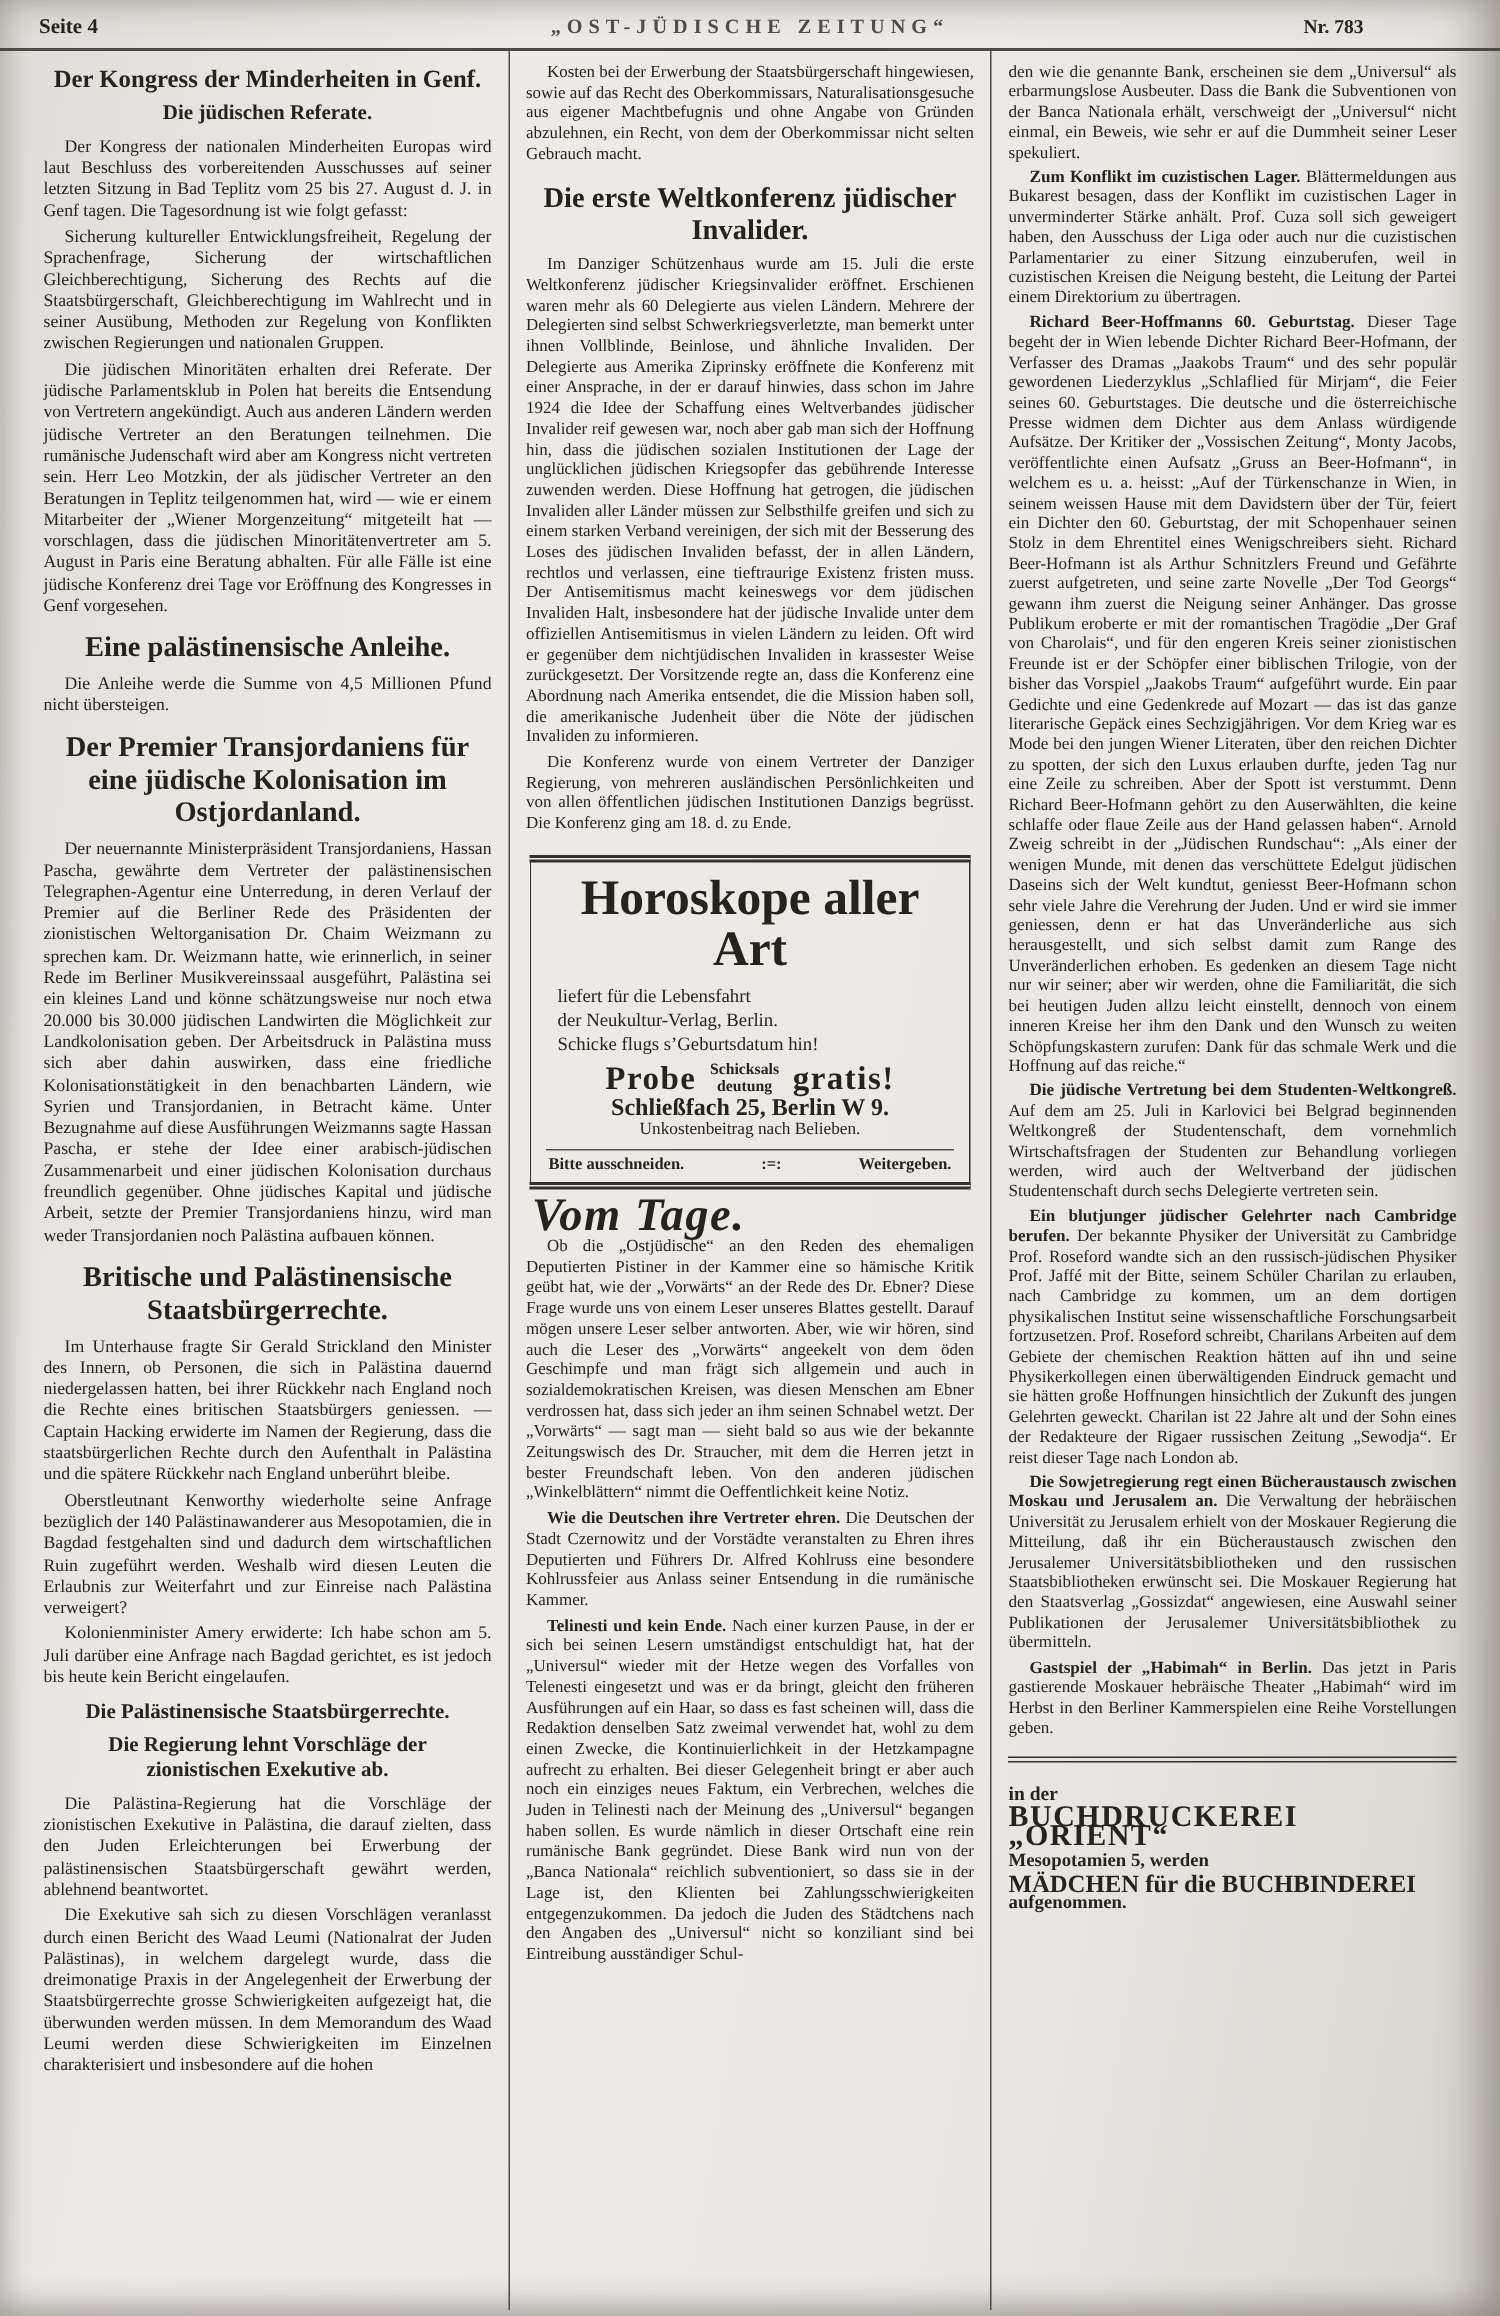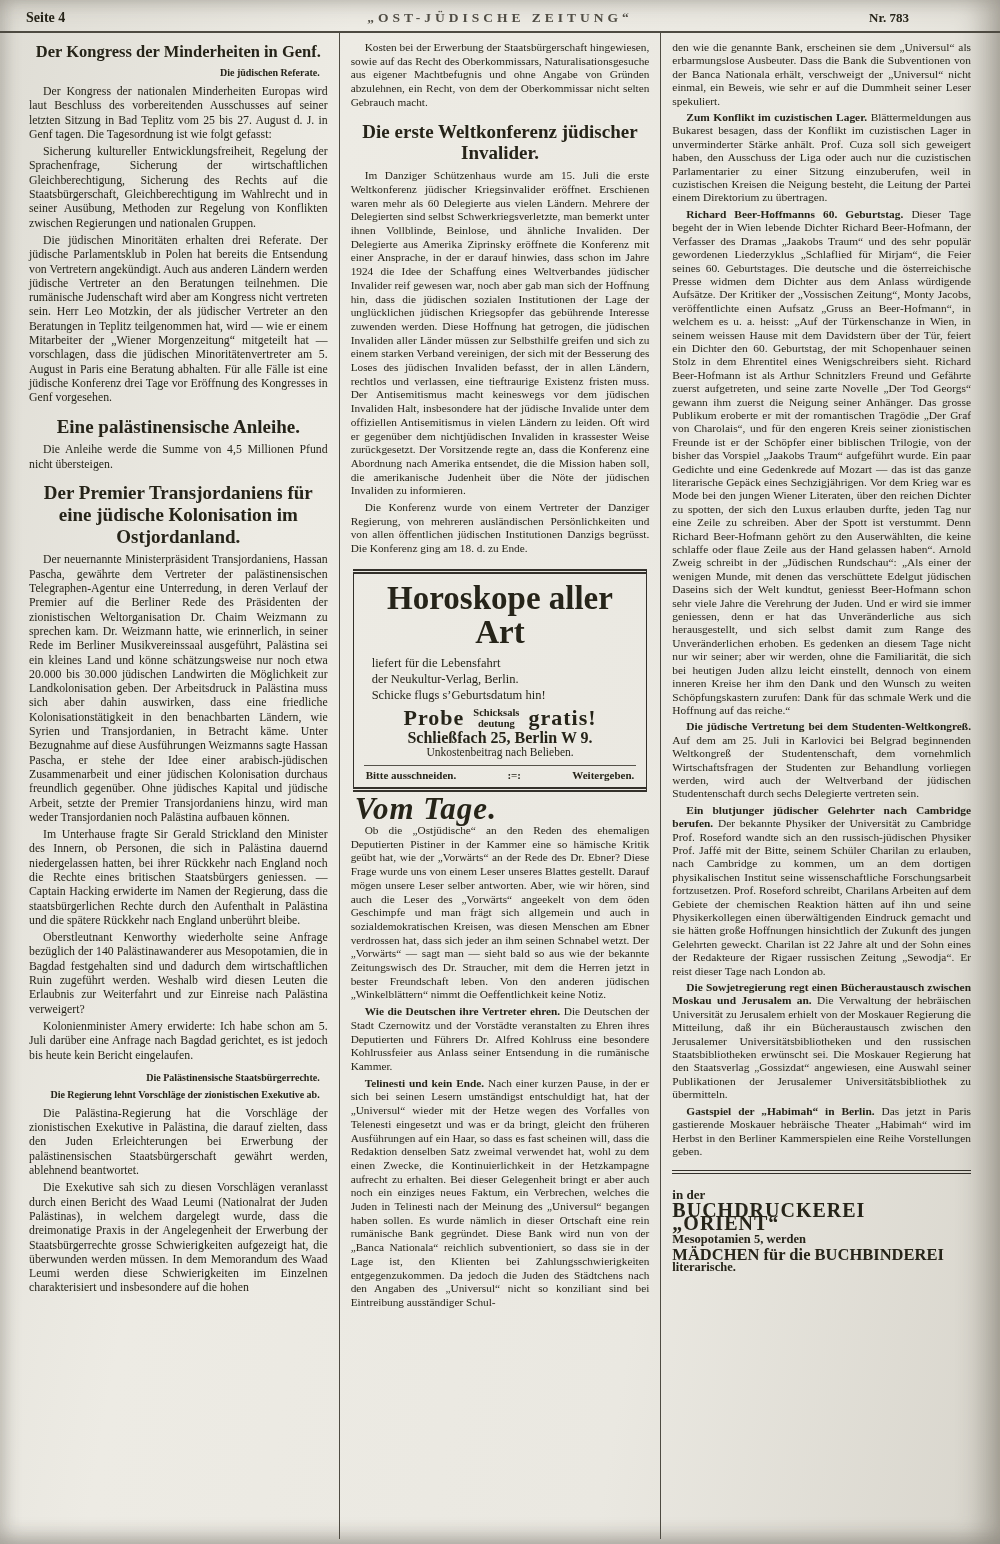--- a/index.html
+++ b/index.html
@@ -17,21 +17,21 @@
   .columns { display:flex; height:calc(100% - 38px); padding:0 18px; }
   .col { flex:1 1 0; padding:8px 11px 0; overflow:hidden; text-align:justify; hyphens:auto; -webkit-hyphens:auto; }
   .col + .col { border-left:1px solid #4e4b42; }
   .col1 { font-size:11.8px; line-height:14.3px; }
   .col2 { font-size:11.3px; line-height:13.7px; }
   .col3 { font-size:11.4px; line-height:13.4px; }
   p { text-indent:14px; margin-bottom:3px; }
   h2, h3 { text-align:center; font-weight:bold; text-indent:0; }
   .col h2 { font-size:19px; line-height:1.15; margin:11px 6px 5px; }
   .col h2.first { font-size:16.5px; margin-top:2px; }
-  .col h3 { font-size:10px; line-height:1.2; margin:2px 8px 5px;text-align:right; }
+  .col h3 { font-size:14px; line-height:1.2; margin:2px 8px 5px; }
   .lead { font-weight:bold; }
   
   .horoskope { border-top:5px double #33302a; border-bottom:5px double #33302a;
     border-left:1px solid #33302a; border-right:1px solid #33302a;
     margin:13px 2px 9px; padding:8px 10px 5px; text-align:center; }
   .h-title { font-size:33px; font-weight:bold; line-height:1.02; margin-bottom:7px; }
   .h-line { font-size:12.5px; text-align:left; margin:0 0 1px 8px; line-height:1.2; }
   .probe-row { display:flex; justify-content:center; align-items:center; gap:9px; font-weight:bold; margin:4px 0 2px; }
   .probe-big { font-size:22px; letter-spacing:1px; }
   .probe-stack { display:inline-flex; flex-direction:column; font-size:10.5px; line-height:1.05; }
@@ -67,20 +67,21 @@
       <p>Der Kongress der nationalen Minderheiten Europas wird laut Beschluss des vorbereitenden Ausschusses auf seiner letzten Sitzung in Bad Teplitz vom 25 bis 27. August d. J. in Genf tagen. Die Tagesordnung ist wie folgt gefasst:</p>
       <p>Sicherung kultureller Entwicklungsfreiheit, Regelung der Sprachenfrage, Sicherung der wirtschaftlichen Gleichberechtigung, Sicherung des Rechts auf die Staatsbürgerschaft, Gleichberechtigung im Wahlrecht und in seiner Ausübung, Methoden zur Regelung von Konflikten zwischen Regierungen und nationalen Gruppen.</p>
       <p>Die jüdischen Minoritäten erhalten drei Referate. Der jüdische Parlamentsklub in Polen hat bereits die Entsendung von Vertretern angekündigt. Auch aus anderen Ländern werden jüdische Vertreter an den Beratungen teilnehmen. Die rumänische Judenschaft wird aber am Kongress nicht vertreten sein. Herr Leo Motzkin, der als jüdischer Vertreter an den Beratungen in Teplitz teilgenommen hat, wird — wie er einem Mitarbeiter der „Wiener Morgenzeitung“ mitgeteilt hat — vorschlagen, dass die jüdischen Minoritätenvertreter am 5. August in Paris eine Beratung abhalten. Für alle Fälle ist eine jüdische Konferenz drei Tage vor Eröffnung des Kongresses in Genf vorgesehen.</p>
 
       <h2>Eine palästinensische Anleihe.</h2>
       <p>Die Anleihe werde die Summe von 4,5 Millionen Pfund nicht übersteigen.</p>
 
       <h2>Der Premier Transjordaniens für eine jüdische Kolonisation im Ostjordanland.</h2>
       <p>Der neuernannte Ministerpräsident Transjordaniens, Hassan Pascha, gewährte dem Vertreter der palästinensischen Telegraphen-Agentur eine Unterredung, in deren Verlauf der Premier auf die Berliner Rede des Präsidenten der zionistischen Weltorganisation Dr. Chaim Weizmann zu sprechen kam. Dr. Weizmann hatte, wie erinnerlich, in seiner Rede im Berliner Musikvereinssaal ausgeführt, Palästina sei ein kleines Land und könne schätzungsweise nur noch etwa 20.000 bis 30.000 jüdischen Landwirten die Möglichkeit zur Landkolonisation geben. Der Arbeitsdruck in Palästina muss sich aber dahin auswirken, dass eine friedliche Kolonisationstätigkeit in den benachbarten Ländern, wie Syrien und Transjordanien, in Betracht käme. Unter Bezugnahme auf diese Ausführungen Weizmanns sagte Hassan Pascha, er stehe der Idee einer arabisch-jüdischen Zusammenarbeit und einer jüdischen Kolonisation durchaus freundlich gegenüber. Ohne jüdisches Kapital und jüdische Arbeit, setzte der Premier Transjordaniens hinzu, wird man weder Transjordanien noch Palästina aufbauen können.</p>
 
+      <h2>Britische und Palästinensische Staatsbürgerrechte.</h2>
       <p>Im Unterhause fragte Sir Gerald Strickland den Minister des Innern, ob Personen, die sich in Palästina dauernd niedergelassen hatten, bei ihrer Rückkehr nach England noch die Rechte eines britischen Staatsbürgers geniessen. — Captain Hacking erwiderte im Namen der Regierung, dass die staatsbürgerlichen Rechte durch den Aufenthalt in Palästina und die spätere Rückkehr nach England unberührt bleibe.</p>
       <p>Oberstleutnant Kenworthy wiederholte seine Anfrage bezüglich der 140 Palästinawanderer aus Mesopotamien, die in Bagdad festgehalten sind und dadurch dem wirtschaftlichen Ruin zugeführt werden. Weshalb wird diesen Leuten die Erlaubnis zur Weiterfahrt und zur Einreise nach Palästina verweigert?</p>
       <p>Kolonienminister Amery erwiderte: Ich habe schon am 5. Juli darüber eine Anfrage nach Bagdad gerichtet, es ist jedoch bis heute kein Bericht eingelaufen.</p>
 
       <h3 style="margin-top:10px;">Die Palästinensische Staatsbürgerrechte.</h3>
       <h3>Die Regierung lehnt Vorschläge der zionistischen Exekutive ab.</h3>
       <p>Die Palästina-Regierung hat die Vorschläge der zionistischen Exekutive in Palästina, die darauf zielten, dass den Juden Erleichterungen bei Erwerbung der palästinensischen Staatsbürgerschaft gewährt werden, ablehnend beantwortet.</p>
       <p>Die Exekutive sah sich zu diesen Vorschlägen veranlasst durch einen Bericht des Waad Leumi (Nationalrat der Juden Palästinas), in welchem dargelegt wurde, dass die dreimonatige Praxis in der Angelegenheit der Erwerbung der Staatsbürgerrechte grosse Schwierigkeiten aufgezeigt hat, die überwunden werden müssen. In dem Memorandum des Waad Leumi werden diese Schwierigkeiten im Einzelnen charakterisiert und insbesondere auf die hohen</p>
     </section>
 
@@ -151,18 +152,18 @@
       <p>
         <span class="lead">Gastspiel der „Habimah“ in Berlin.</span>
         <span>Das jetzt in Paris gastierende Moskauer hebräische Theater „Habimah“ wird im Herbst in den Berliner Kammerspielen eine Reihe Vorstellungen geben.</span>
       </p>
 
       <div class="orient">
         <div class="o1">in der</div>
         <div class="o2">BUCHDRUCKEREI „ORIENT“</div>
         <div class="o3">Mesopotamien 5, werden</div>
         <div class="o4">MÄDCHEN für die BUCHBINDEREI</div>
-        <div class="o5">literarische.</div>
+        <div class="o5">aufgenommen.</div>
       </div>
     </section>
 
   </div>
 </div>
 
 </body></html>

